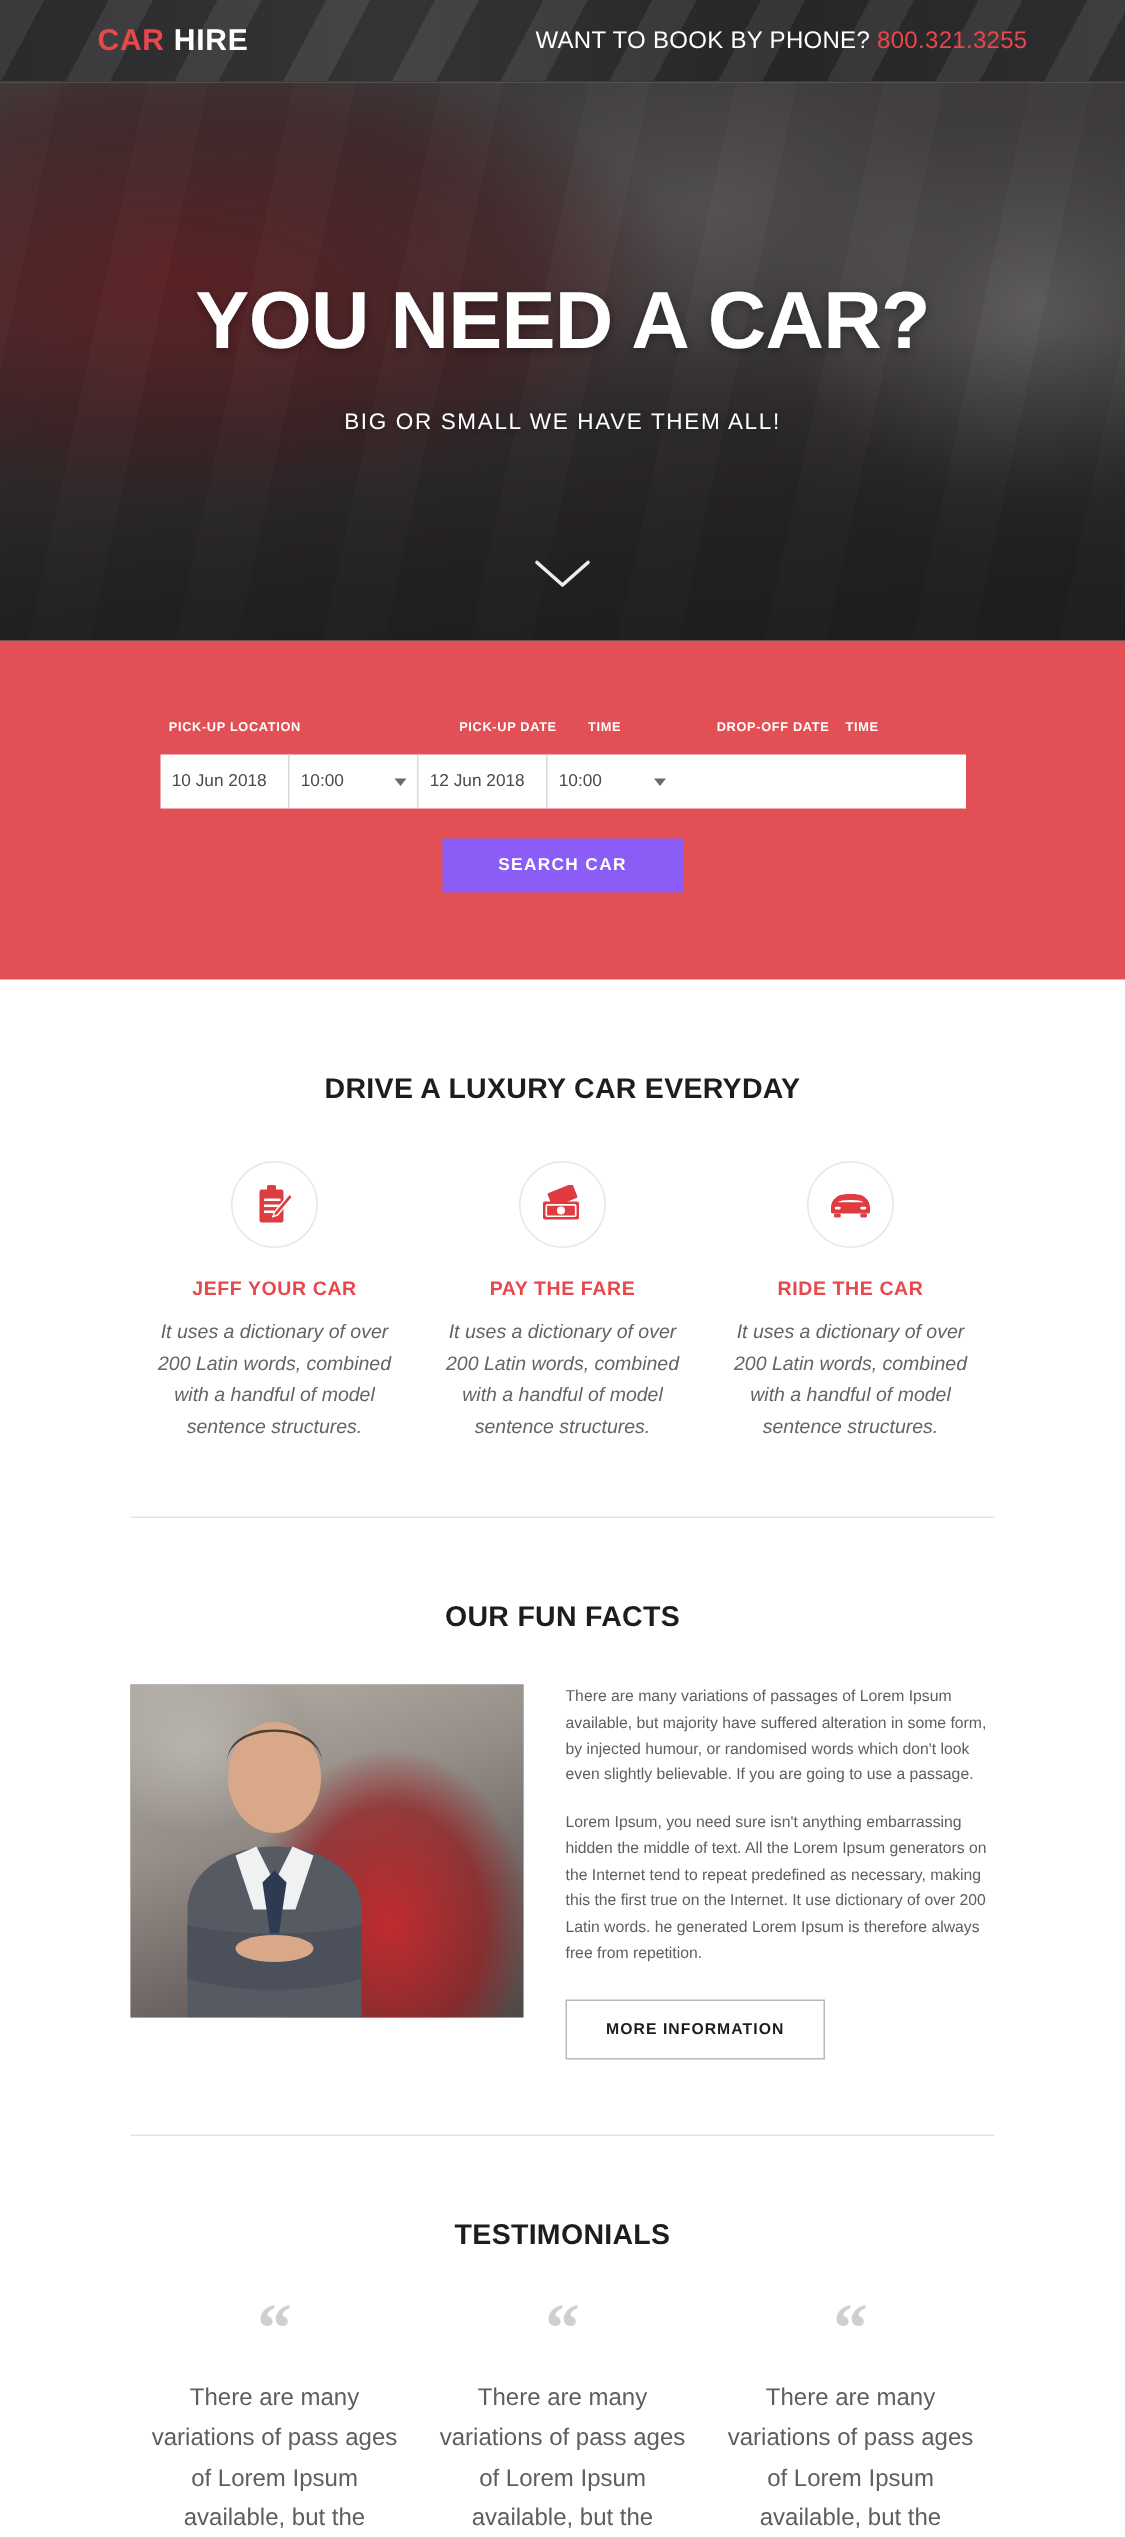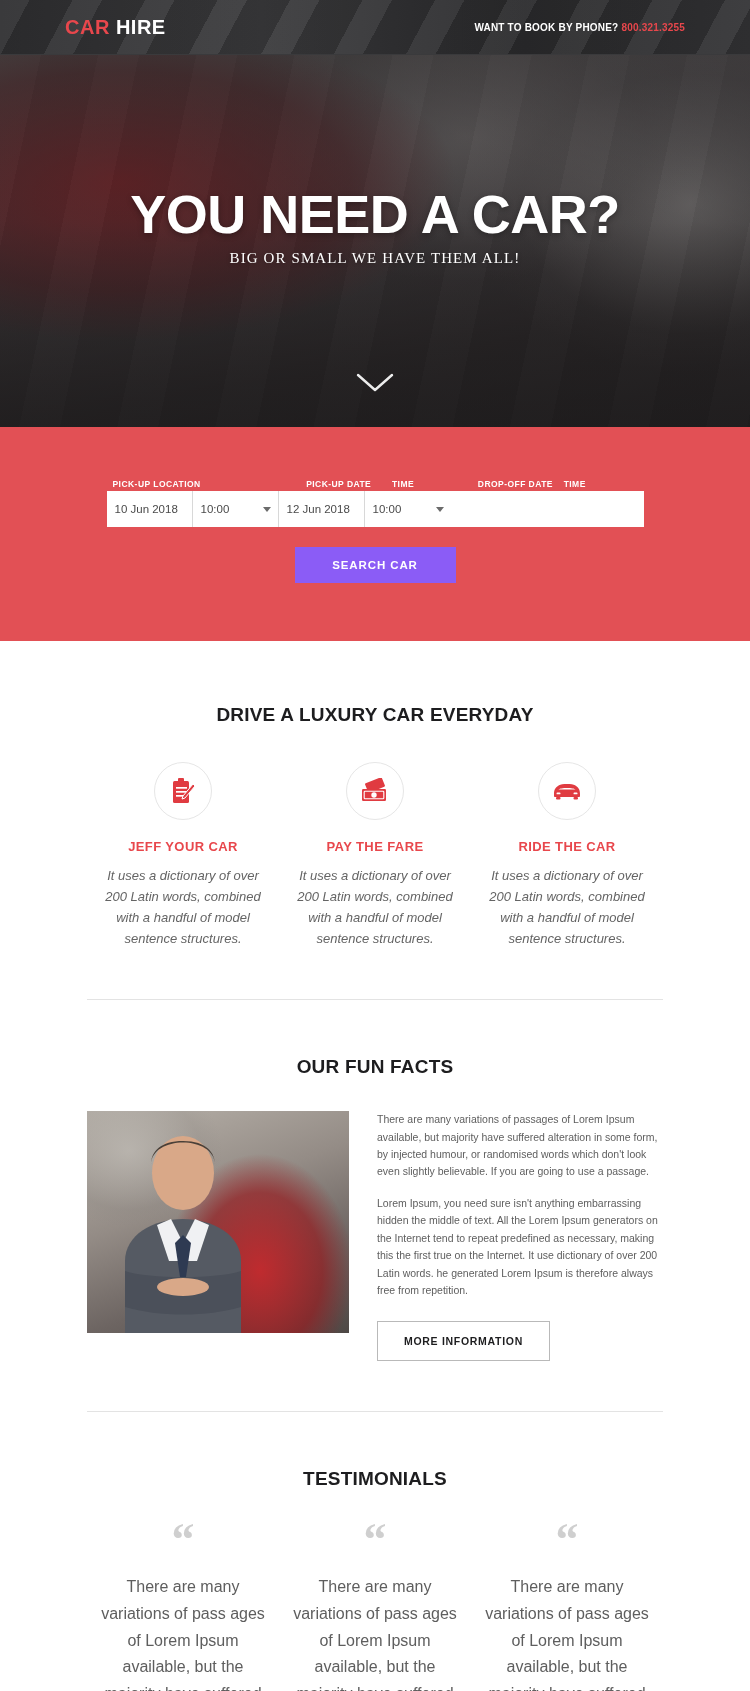--- a/index.html
+++ b/index.html
@@ -30,21 +30,21 @@
   .header-inner {
     position: relative;
     width: 620px; margin: 0 auto;
     height: 55px;
     display: flex; align-items: center; justify-content: space-between;
   }
   .logo { font-size: 20px; font-weight: bold; letter-spacing: 0.5px; }
   .logo .c1 { color: #e8474c; }
   .logo .c2 { color: #ffffff; }
   .phone-wrap {
-    font-size: 10px; font-weight: bold; color: #ffffff; letter-spacing: 0.2px; margin-left: 24px;
+    font-size: 16px; font-weight: normal; color: #ffffff; letter-spacing: 0.2px; margin-left: 24px;
   }
   .phone-num { color: #e8474c; }
 
   
   .hero {
     position: relative;
     height: 372px;
     overflow: hidden;
     background: #4a4244;
   }
@@ -79,23 +79,22 @@
     font-size: 54px;
     font-weight: bold;
     letter-spacing: -0.5px;
     line-height: 1;
     text-shadow: 0 2px 6px rgba(0,0,0,0.32);
   }
   .hero-sub {
     color: #ffffff;
     font-size: 15px;
     letter-spacing: 1.1px;
-    margin-top: 9px;
+    margin-top: 32px;
     text-shadow: 0 1px 4px rgba(0,0,0,0.3);
-    font-family: Liberation Serif, serif;
   }
   .scroll-arrow {
     position: absolute;
     left: 50%; transform: translateX(-50%);
     top: 316px;
     width: 40px; height: 24px;
     opacity: 0.92;
   }
 
   
@@ -103,21 +102,21 @@
     background: #e25055;
     padding: 52px 0 58px 0;
   }
   .booking-inner { width: 537px; margin: 0 auto; }
   .field-labels {
     display: flex;
     color: #ffffff;
     font-size: 8.5px;
     font-weight: bold;
     letter-spacing: 0.45px;
-    margin-bottom: 2px;
+    margin-bottom: 14px;
   }
   .field-labels .lbl { padding-left: 6px; }
   .w-loc { width: 194px; }
   .w-date { width: 86px; }
   .w-time { width: 86px; }
   .form-row {
     display: flex;
     background: #ffffff;
     height: 36px;
     align-items: stretch;

